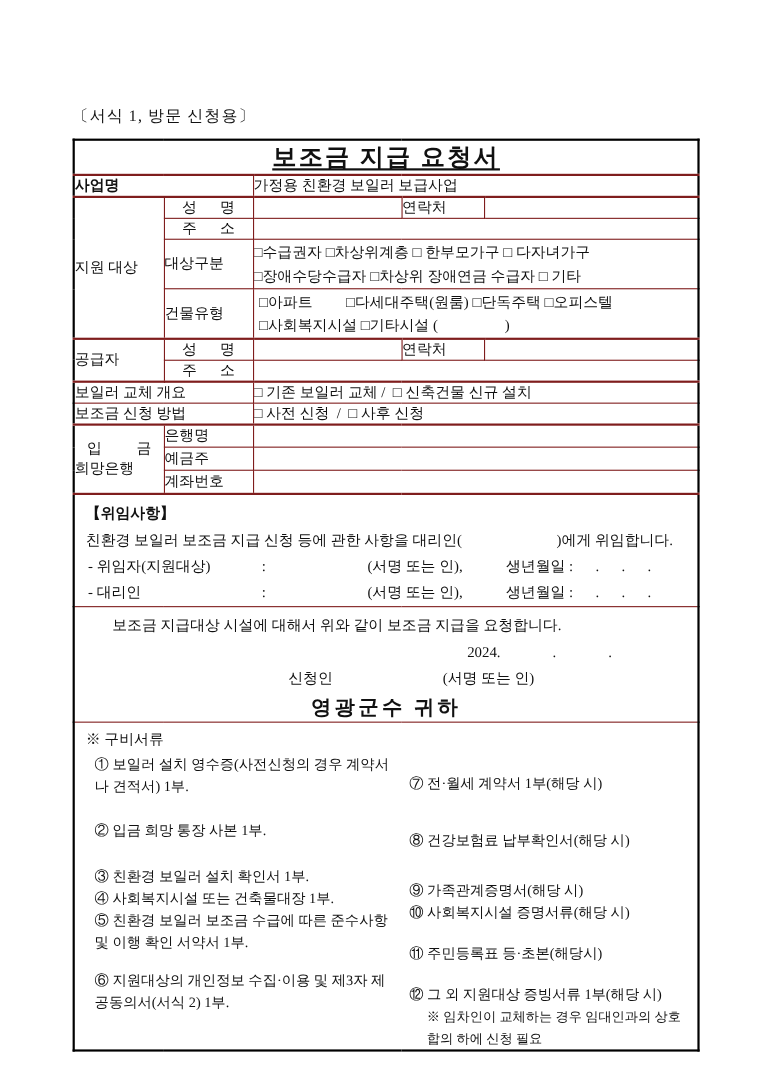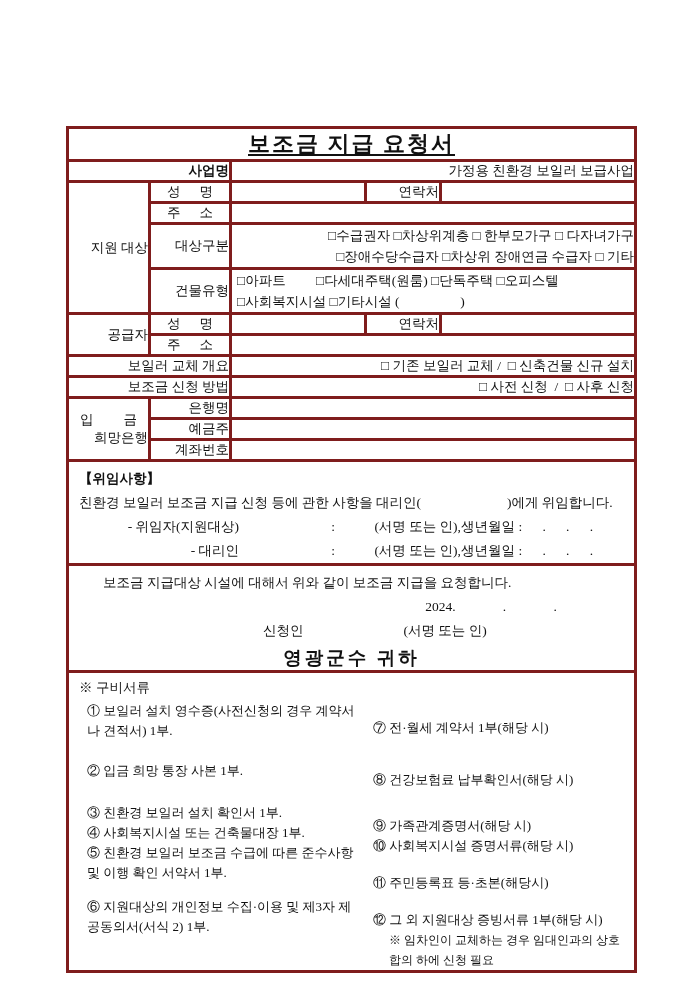--- a/index.html
+++ b/index.html
@@ -8,39 +8,39 @@
     font-family:"Liberation Serif","DejaVu Serif",serif;color:#111;
     -webkit-font-smoothing:antialiased;
   }
   .page{position:absolute;inset:0;}
   .form-label{position:absolute;left:66px;top:96px;font-size:14.5px;letter-spacing:1px;}
   table.form{
     position:absolute;left:66px;top:126px;width:568px;
     border-collapse:collapse;table-layout:fixed;
     border:2px solid #000;
   }
-  td{border:3px solid #7f1d1d;font-size:13.5px;padding:0;vertical-align:middle;overflow:hidden;}
+  td{border:1px solid #7f1d1d;font-size:13.5px;padding:0;vertical-align:middle;overflow:hidden;}
   tr.thick td{border-top-width:2px;}
   .title-cell{height:30px;text-align:center;}
   .title{font-size:22px;font-weight:bold;letter-spacing:2px;text-decoration:underline;text-underline-offset:3px;}
   .h19{height:19px;}
   .h21{height:21px;}
   .h45{height:45px;}
-  .center{text-align:right;}
+  .center{text-align:left;}
   .bold{font-weight:bold;}
   .jlabel{text-align:justify;text-align-last:justify;padding:0 16px;}
   .jlabel-narrow{text-align:justify;text-align-last:justify;padding:0 11px;}
   .chk{line-height:21px;}
   .leftpad{padding-left:5px;text-align:left;}
   
   .del-cell{height:99px;vertical-align:top;}
   .del-inner{padding:5px 8px 0 10px;line-height:24px;}
   .del-header{font-weight:bold;}
   .del-gap{display:inline-block;width:86px;}
-  .del-row{display:flex;padding-left:2px;text-align:right;}
+  .del-row{display:flex;padding-left:2px;}
   .del-who{width:158px;}
   .del-colon{width:96px;}
   .del-sign{width:126px;}
   .del-birth{}
   .del-dots{}
   
   .req-cell{height:103px;vertical-align:top;}
   .req-inner{padding-top:5px;line-height:24px;}
   .stmt{padding-left:34px;}
   .date-line{padding-left:279px;text-align:center;}
@@ -60,20 +60,21 @@
   .mt22{margin-top:22px;}
   .mt26{margin-top:26px;}
   .mt32{margin-top:32px;}
   .doc-note{font-size:12px;line-height:20px;padding-left:16px;}
 </style>
 </head>
 <body>
 
 <div class="page">
 
+  <div class="form-label">〔서식 1, 방문 신청용〕</div>
 
   <table class="form">
     <colgroup>
       <col style="width:82px">
         <col style="width:81px">
         <col style="width:135px">
         <col style="width:75px">
         <col style="width:195px">
     </colgroup>
 

